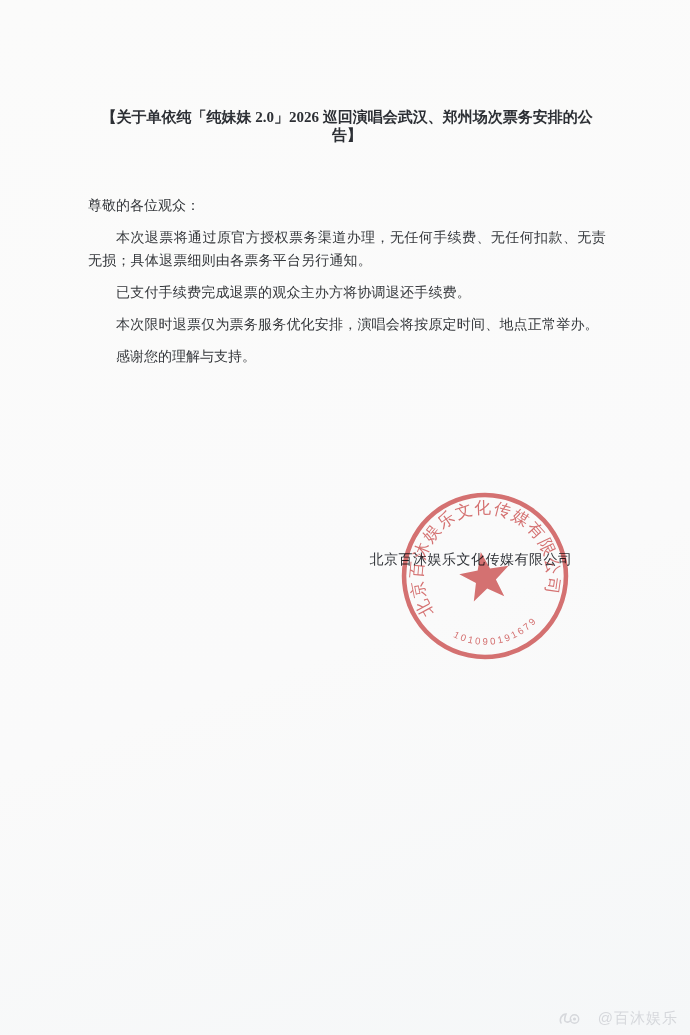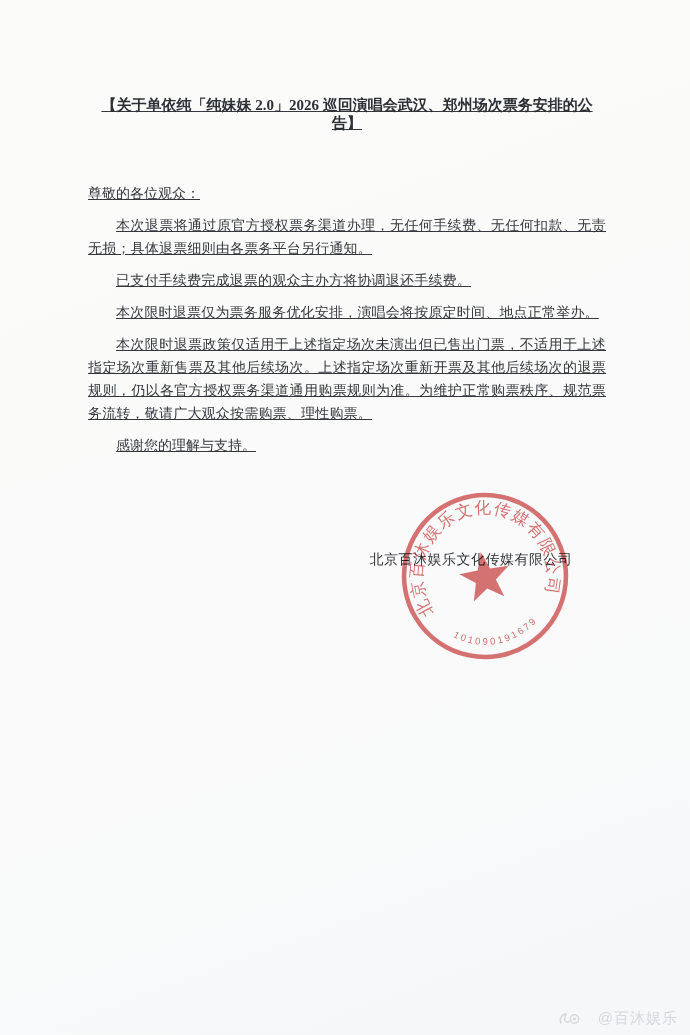--- a/index.html
+++ b/index.html
@@ -6,23 +6,22 @@
   .page{
     position:relative;
     width:690px;height:1035px;
     background:linear-gradient(160deg,#fbfbfa 0%,#fafafa 60%,#f5f7f8 100%);
     font-family:"Liberation Serif","DejaVu Serif",serif;
     color:#34373b;
     overflow:hidden;
   }
   .content{
     position:absolute;
-    left:88px;top:96px;
+    left:88px;top:108px;
     width:518px;
-    text-decoration:underline;
   }
   .doc-title{
     font-size:15px;
     font-weight:bold;
     text-align:center;
     color:#2c2f34;
     line-height:18px;
     margin:0 0 50px 0;
   }
   .greeting{
@@ -92,21 +91,20 @@
 <div class="page">
 
   <div class="content">
     <h1 class="doc-title">【关于单依纯「纯妹妹 2.0」2026 巡回演唱会武汉、郑州场次票务安排的公告】</h1>
 
     <p class="greeting">尊敬的各位观众：</p>
 
     <p class="para">本次退票将通过原官方授权票务渠道办理，无任何手续费、无任何扣款、无责无损；具体退票细则由各票务平台另行通知。</p>
     <p class="para">已支付手续费完成退票的观众主办方将协调退还手续费。</p>
     <p class="para">本次限时退票仅为票务服务优化安排，演唱会将按原定时间、地点正常举办。</p>
-    <p class="para">本次限时退票政策仅适用于上述指定场次未演出但已售出门票，不适用于上述指定场次重新售票及其他后续场次。上述指定场次重新开票及其他后续场次的退票规则，仍以各官方授权票务渠道通用购票规则为准。为维护正常购票秩序、规范票务流转，敬请广大观众按需购票、理性购票。</p>
 
     <p class="closing">感谢您的理解与支持。</p>
   </div>
 
   <div class="sig-company">北京百沐娱乐文化传媒有限公司</div>
 
   <svg class="seal" viewBox="0 0 170 170" aria-hidden="true">
     <defs>
       <path id="sealRingPath" d="M 31.3 116 A 62 62 0 1 1 138.7 116" fill="none"></path>
       <path id="sealNumPath" d="M 41.3 137.1 A 68 68 0 0 0 128.7 137.1" fill="none"></path>

